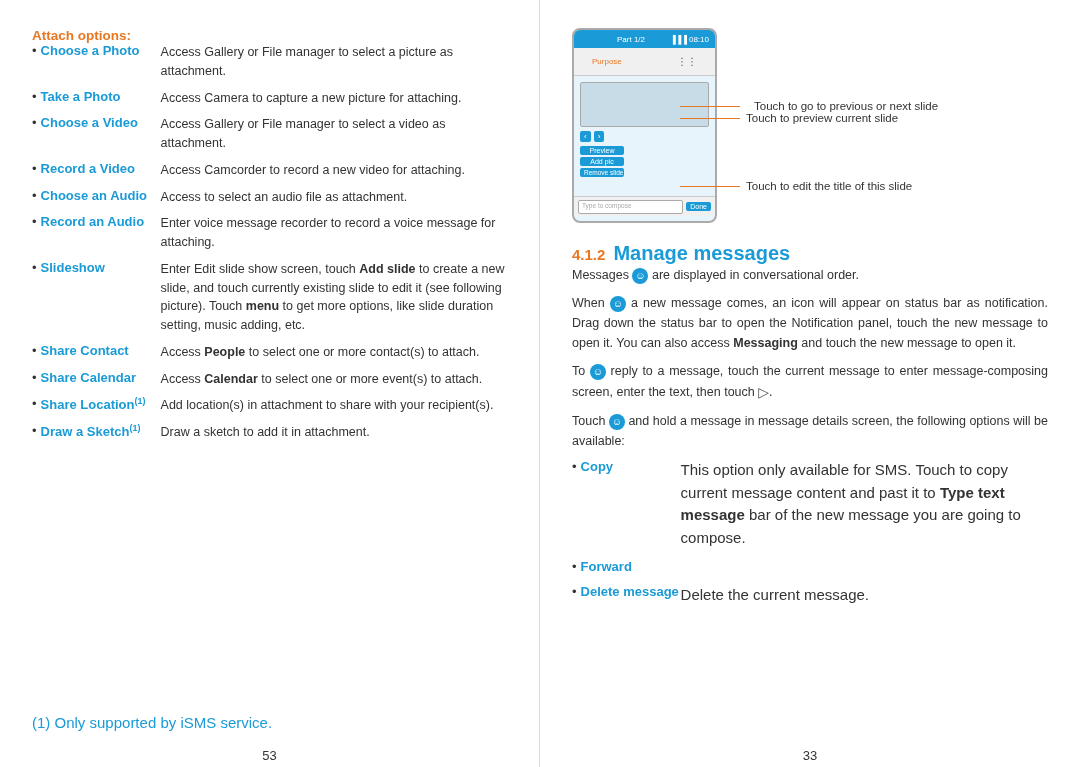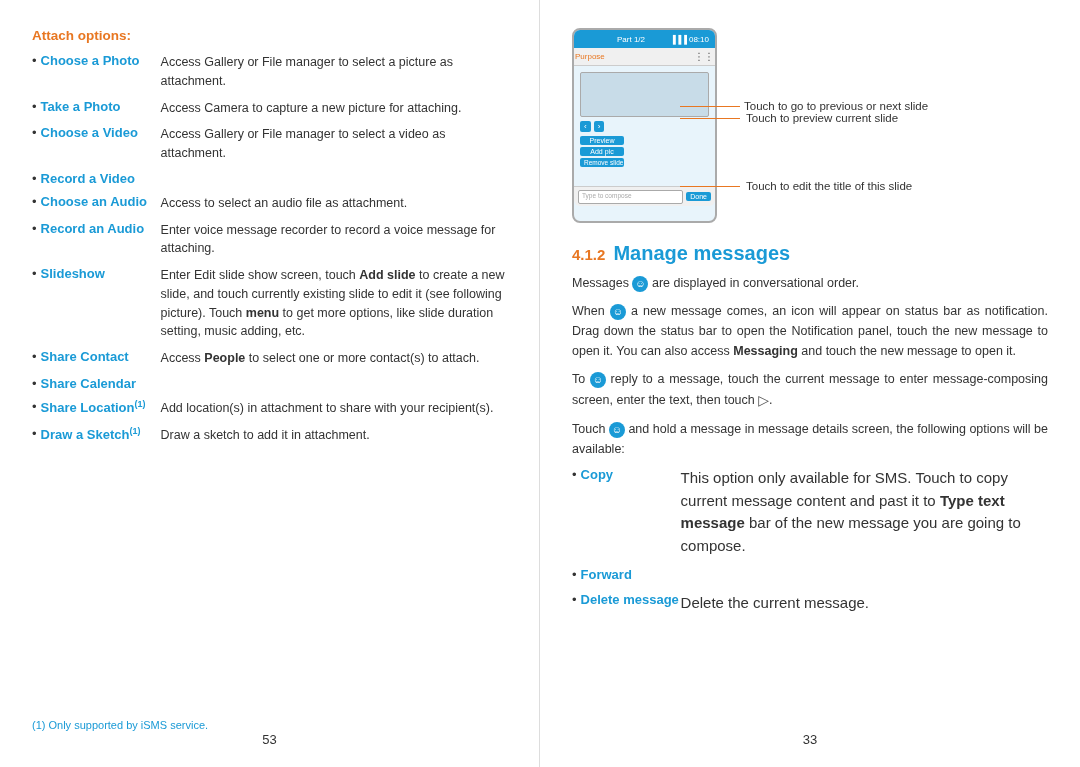--- a/index.html
+++ b/index.html
@@ -17,38 +17,37 @@
       width: 540px;
       height: 767px;
       padding: 28px 32px 20px 32px;
       position: relative;
       display: flex;
       flex-direction: column;
     }
     .page-left { border-right: 1px solid #ddd; }
     .page-number {
       position: absolute;
-      bottom: 20px;
+      bottom: 4px;
       left: 50%;
       transform: translateX(-50%);
       font-size: 13px;
       color: #333;
     }
     .footnote {
       position: absolute;
       bottom: 36px;
       left: 32px;
-      font-size: 11px;
+      font-size: 15px;
       color: #1a9ad6;
     }
     .section-title {
       color: #e87722;
       font-weight: bold;
       font-size: 13.5px;
-      margin-bottom: 10px;
     }
     .attach-list {
       list-style: none;
     }
     .attach-item {
       display: flex;
       margin-bottom: 8px;
       align-items: flex-start;
     }
     .attach-item-bullet {
@@ -94,24 +93,24 @@
       align-items: center;
       justify-content: space-between;
       padding: 0 6px;
       font-size: 8px;
       color: #fff;
     }
     .phone-status-left { display: flex; gap: 3px; align-items: center; }
     .phone-status-right { display: flex; gap: 2px; align-items: center; font-size: 8px; }
     .phone-toolbar {
       background: #f0f0f0;
-      height: 18px;
+      height: 28px;
       display: flex;
       align-items: center;
-      padding: 0 1px;
+      padding: 0 18px;
       font-size: 8px;
       color: #555;
       border-bottom: 1px solid #ccc;
       justify-content: space-between;
     }
     .phone-body {
       padding: 6px;
       position: relative;
       height: 120px;
     }
@@ -185,21 +184,20 @@
     .phone-wrapper {
       position: relative;
       display: flex;
       align-items: flex-start;
       gap: 0;
     }
     .section-heading {
       display: flex;
       align-items: baseline;
       gap: 8px;
-      margin-bottom: 8px;
     }
     .section-number {
       color: #e87722;
       font-weight: bold;
       font-size: 15px;
     }
     .section-name {
       color: #1a9ad6;
       font-weight: bold;
       font-size: 20px;
@@ -269,20 +267,21 @@
         <span class="attach-item-desc">Access Camera to capture a new picture for attaching.</span>
       </li>
       <li class="attach-item">
         <span class="attach-item-bullet">• </span>
         <span class="attach-item-term">Choose a Video</span>
         <span class="attach-item-desc">Access Gallery or File manager to select a video as attachment.</span>
       </li>
       <li class="attach-item">
         <span class="attach-item-bullet">• </span>
         <span class="attach-item-term">Record a Video</span>
+        <span class="attach-item-desc">Access Camcorder to record a new video for attaching.</span>
       </li>
       <li class="attach-item">
         <span class="attach-item-bullet">• </span>
         <span class="attach-item-term">Choose an Audio</span>
         <span class="attach-item-desc">Access to select an audio file as attachment.</span>
       </li>
       <li class="attach-item">
         <span class="attach-item-bullet">• </span>
         <span class="attach-item-term">Record an Audio</span>
         <span class="attach-item-desc">Enter voice message recorder to record a voice message for attaching.</span>
@@ -293,20 +292,21 @@
         <span class="attach-item-desc">Enter Edit slide show screen, touch <b>Add slide</b> to create a new slide, and touch currently existing slide to edit it (see following picture). Touch <b>menu</b> to get more options, like slide duration setting, music adding, etc.</span>
       </li>
       <li class="attach-item">
         <span class="attach-item-bullet">• </span>
         <span class="attach-item-term">Share Contact</span>
         <span class="attach-item-desc">Access <b>People</b> to select one or more contact(s) to attach.</span>
       </li>
       <li class="attach-item">
         <span class="attach-item-bullet">• </span>
         <span class="attach-item-term">Share Calendar</span>
+        <span class="attach-item-desc">Access <b>Calendar</b> to select one or more event(s) to attach.</span>
       </li>
       <li class="attach-item">
         <span class="attach-item-bullet">• </span>
         <span class="attach-item-term">Share Location<sup>(1)</sup></span>
         <span class="attach-item-desc">Add location(s) in attachment to share with your recipient(s).</span>
       </li>
       <li class="attach-item">
         <span class="attach-item-bullet">• </span>
         <span class="attach-item-term">Draw a Sketch<sup>(1)</sup></span>
         <span class="attach-item-desc">Draw a sketch to add it in attachment.</span>
@@ -349,21 +349,21 @@
       <div class="phone-bottom-bar">
         <div class="phone-type-box">
           <span style="font-size:6.5px; color:#aaa;">Type to compose</span>
         </div>
         <button class="phone-done-btn">Done</button>
       </div>
     </div>
 
     <div style="position:absolute; left:108px; top:72px; display:flex; align-items:center;">
       <div style="width:60px; height:1px; background:#e87722;"></div>
-      <span style="font-size:11.5px; color:#333; margin-left:4px; white-space:nowrap;">Touch to go to previous or next slide</span>
+      <span style="font-size:11.5px; color:#333; margin-left:14px; white-space:nowrap;">Touch to go to previous or next slide</span>
     </div>
     <div style="position:absolute; left:108px; top:84px; display:flex; align-items:center;">
       <div style="width:60px; height:1px; background:#e87722;"></div>
       <span style="font-size:11.5px; color:#333; margin-left:6px; white-space:nowrap;">Touch to preview current slide</span>
     </div>
     <div style="position:absolute; left:108px; top:152px; display:flex; align-items:center;">
       <div style="width:60px; height:1px; background:#e87722;"></div>
       <span style="font-size:11.5px; color:#333; margin-left:6px; white-space:nowrap;">Touch to edit the title of this slide</span>
     </div>
   </div>

